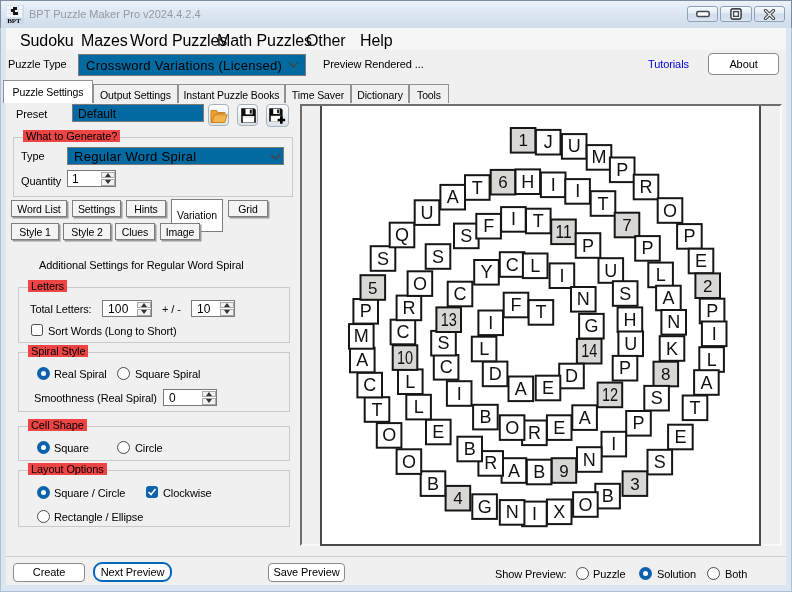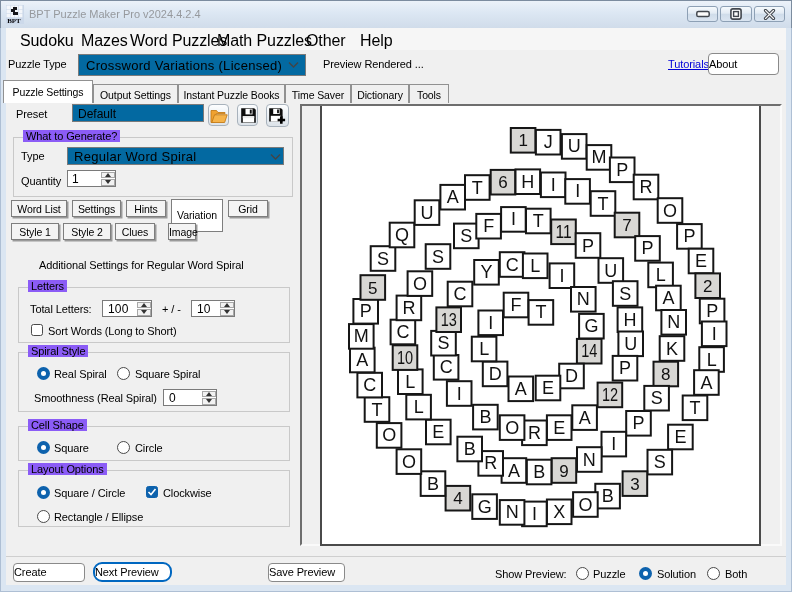--- a/index.html
+++ b/index.html
@@ -12,31 +12,31 @@
 #menubar{left:6px;top:28px;width:780px;height:22px;background:#f6f6f6;font-size:16px;letter-spacing:-0.1px}
 .mitem{position:absolute;top:4px}
 #ptrow{left:6px;top:50px;width:780px;height:30px;background:#f0f0f0}
 .lbl{position:absolute;white-space:nowrap}
 .field{position:absolute;background:#0369a1;border:1px solid #7a7a7a;font-size:13px;letter-spacing:0.3px;white-space:nowrap}
 #tabrow{left:6px;top:80px;width:780px;height:23px;background:#f0f0f0}
 .tab{position:absolute;top:84px;height:19px;background:#f0f0f0;border:1px solid #919191;border-bottom:none;font-size:10.5px;letter-spacing:-0.1px;text-align:center;padding-top:4px;white-space:nowrap}
 .tab.active{top:80px;height:23px;background:#fff;padding-top:5px;z-index:2}
 #lpanel{left:6px;top:103px;width:293px;height:453px;background:#f0f0f0}
 .group{position:absolute;border:1px solid #c9c9c9}
-.glabel{position:absolute;top:-8px;left:9px;background:#8b5cf6;padding:0 3px;white-space:nowrap}
+.glabel{position:absolute;top:-8px;left:9px;background:#ef4444;padding:0 3px;white-space:nowrap}
 .tbtn{position:absolute;background:#f4f4f4;border:1px solid #7e7e7e;font-size:10.5px;text-align:center;box-shadow:1.5px 1.5px 0 #9a9a9a;white-space:nowrap;height:17px;padding-top:2px}
 .tbtn.active{background:#fff;box-shadow:none;height:33px;margin-top:-1px;padding-top:9px}
 .spin{position:absolute;background:#fff;border:1px solid #7a7a7a;font-size:12px;letter-spacing:0.2px;height:17px}
 .spinbtns{position:absolute;right:0px;top:0px;bottom:0px;width:15px;display:flex;flex-direction:column}
 .spinbtns > div{flex:1;background:#f2f2f2;border:1px solid #a8a8a8;display:flex;align-items:center;justify-content:center;margin:0.5px}
 .radio{position:absolute;width:13px;height:13px;border-radius:50%;border:1px solid #4a4a4a;background:#fff}
 .radio.sel{border:none;background:#0d62ad}
 .radio.sel::after{content:"";position:absolute;left:4px;top:4px;width:5px;height:5px;border-radius:50%;background:#fff}
 .check{position:absolute;width:12px;height:12px;border:1px solid #4a4a4a;background:#fff;border-radius:2.5px}
-.btn{position:absolute;background:#fff;border:1px solid #8a8a8a;border-radius:4px;white-space:nowrap}
+.btn{position:absolute;background:#fff;border:1px solid #8a8a8a;border-radius:4px;text-align:center;white-space:nowrap}
 #pframe{left:300px;top:104px;width:482px;height:442px;background:#f0f0f0;border-top:2px solid #6e6e6e;border-left:2px solid #6e6e6e;border-right:2px solid #fafafa;border-bottom:2px solid #fafafa}
 #page{left:320px;top:106px;width:441px;height:440px;background:#fff;border-left:2px solid #4a4a4a;border-right:2px solid #4a4a4a;border-bottom:2px solid #4a4a4a}
 #sep{left:6px;top:556px;width:780px;height:1px;background:#cfcfcf}
 #bbar{left:6px;top:557px;width:780px;height:28px;background:#f0f0f0}
 svg text{font-family:"Liberation Sans",sans-serif}
 i.arrup{display:block;width:0;height:0;border-left:3.5px solid transparent;border-right:3.5px solid transparent;border-bottom:4px solid #333}
 i.arrdn{display:block;width:0;height:0;border-left:3.5px solid transparent;border-right:3.5px solid transparent;border-top:4px solid #333}
 .ibtn{position:absolute;border:1px solid #a8b2bc;border-radius:4px;background:linear-gradient(#fdfeff,#e8edf2 60%,#dde3e9)}
 </style></head><body>
 <div class="abs" id="titlebar"></div>
@@ -88,21 +88,21 @@
 <span class="mitem" style="left:300px">Other</span>
 <span class="mitem" style="left:354px">Help</span>
 </div>
 <div class="abs" id="ptrow"></div>
 <div class="abs lbl" style="left:8px;top:58px">Puzzle Type</div>
 <div class="abs field" style="left:78px;top:54px;width:228px;height:22px;padding:3px 0 0 7px">Crossword Variations (Licensed)</div>
 <svg class="abs" style="left:288px;top:61px" width="11" height="8" viewBox="0 0 11 8">
     <path d="M1 1.5 L5.5 6 L10 1.5" fill="none" stroke="#444" stroke-width="1.3"></path>
   </svg>
 <div class="abs lbl" style="left:323px;top:58px">Preview Rendered ...</div>
-<div class="abs lbl" style="left:668px;top:58px;color:#0000d8;text-decoration:underline">Tutorials</div>
+<div class="abs lbl" style="left:648px;top:58px;color:#0000d8;">Tutorials</div>
 <div class="abs btn" style="left:708px;top:53px;width:71px;height:22px;padding-top:4px">About</div>
 <div class="abs" id="tabrow"></div>
 <div class="abs tab active" style="left:3px;width:90px">Puzzle Settings</div>
 <div class="abs tab" style="left:93px;width:85px">Output Settings</div>
 <div class="abs tab" style="left:178px;width:107px">Instant Puzzle Books</div>
 <div class="abs tab" style="left:285px;width:66px">Time Saver</div>
 <div class="abs tab" style="left:351px;width:58px">Dictionary</div>
 <div class="abs tab" style="left:409px;width:40px">Tools</div>
 <div class="abs" id="lpanel"></div>
 
@@ -150,21 +150,21 @@
     </div>
   </div>
 <div class="abs tbtn" style="left:11px;top:200px;width:56px">Word List</div>
 <div class="abs tbtn" style="left:72px;top:200px;width:49px">Settings</div>
 <div class="abs tbtn" style="left:126px;top:200px;width:40px">Hints</div>
 <div class="abs tbtn active" style="left:171px;top:200px;width:52px">Variation</div>
 <div class="abs tbtn" style="left:228px;top:200px;width:40px">Grid</div>
 <div class="abs tbtn" style="left:11px;top:223px;width:48px">Style 1</div>
 <div class="abs tbtn" style="left:63px;top:223px;width:48px">Style 2</div>
 <div class="abs tbtn" style="left:115px;top:223px;width:40px">Clues</div>
-<div class="abs tbtn" style="left:168px;top:223px;width:28px">Image</div>
+<div class="abs tbtn" style="left:160px;top:223px;width:40px">Image</div>
 <div class="abs lbl" style="left:39px;top:259px">Additional Settings for Regular Word Spiral</div>
 <div class="abs group" style="left:18px;top:287px;width:272px;height:56px">
     <div class="glabel">Letters</div>
   </div>
 <div class="abs lbl" style="left:30px;top:303px">Total Letters:</div>
 <div class="abs spin" style="left:102px;top:300px;width:50px">
     <span style="position:absolute;left:5px;top:1px">100</span>
     <div class="spinbtns">
       <div>
         <i class="arrup"></i>

